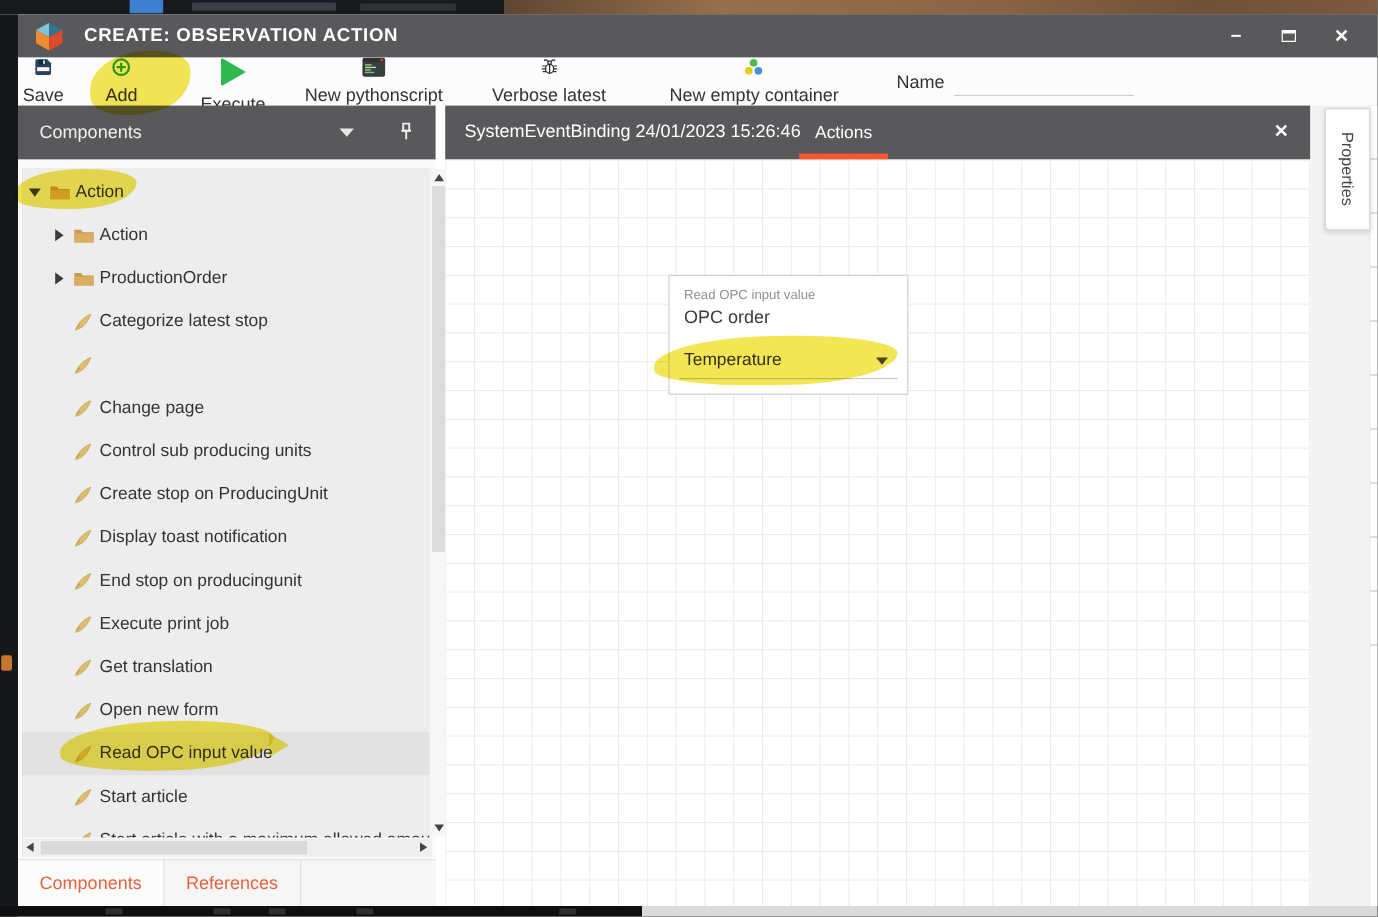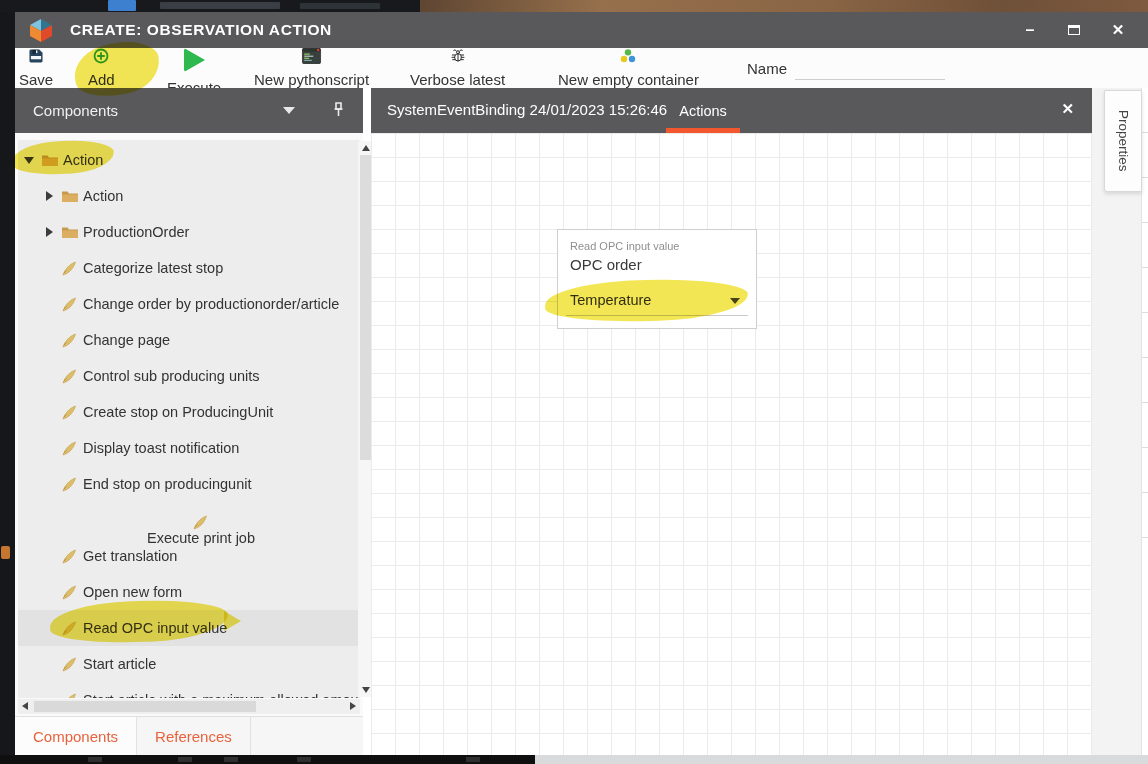--- a/index.html
+++ b/index.html
@@ -267,21 +267,20 @@
           <span class="tree-label">Categorize latest stop</span>
         </div>
         <div class="tree-row" style="padding-left: 22px;">
           <span class="tree-arrow"></span>
           <span class="tree-icon">
             <svg width="16" height="15" viewBox="0 0 16 15">
               <path d="M14.5 1 C10 2.5 5 6.5 2.5 12.5 L2 14 L3.5 13.5 C9 11.5 12.5 7 14.5 1 Z" fill="#dcbd6a" stroke="#c2a04e" stroke-width="0.6"></path>
               <path d="M2.5 12.5 L5.5 9.5" stroke="#b08c3e" stroke-width="0.8" fill="none"></path>
             </svg>
           </span>
-          <span class="tree-label">Change order by productionorder/article</span>
         </div>
         <div class="tree-row" style="padding-left: 22px;">
           <span class="tree-arrow"></span>
           <span class="tree-icon">
             <svg width="16" height="15" viewBox="0 0 16 15">
               <path d="M14.5 1 C10 2.5 5 6.5 2.5 12.5 L2 14 L3.5 13.5 C9 11.5 12.5 7 14.5 1 Z" fill="#dcbd6a" stroke="#c2a04e" stroke-width="0.6"></path>
               <path d="M2.5 12.5 L5.5 9.5" stroke="#b08c3e" stroke-width="0.8" fill="none"></path>
             </svg>
           </span>
           <span class="tree-label">Change page</span>
@@ -319,21 +318,21 @@
         <div class="tree-row" style="padding-left: 22px;">
           <span class="tree-arrow"></span>
           <span class="tree-icon">
             <svg width="16" height="15" viewBox="0 0 16 15">
               <path d="M14.5 1 C10 2.5 5 6.5 2.5 12.5 L2 14 L3.5 13.5 C9 11.5 12.5 7 14.5 1 Z" fill="#dcbd6a" stroke="#c2a04e" stroke-width="0.6"></path>
               <path d="M2.5 12.5 L5.5 9.5" stroke="#b08c3e" stroke-width="0.8" fill="none"></path>
             </svg>
           </span>
           <span class="tree-label">End stop on producingunit</span>
         </div>
-        <div class="tree-row" style="padding-left: 22px; flex-direction: column;">
+        <div class="tree-row" style="padding-left: 22px;">
           <span class="tree-arrow"></span>
           <span class="tree-icon">
             <svg width="16" height="15" viewBox="0 0 16 15">
               <path d="M14.5 1 C10 2.5 5 6.5 2.5 12.5 L2 14 L3.5 13.5 C9 11.5 12.5 7 14.5 1 Z" fill="#dcbd6a" stroke="#c2a04e" stroke-width="0.6"></path>
               <path d="M2.5 12.5 L5.5 9.5" stroke="#b08c3e" stroke-width="0.8" fill="none"></path>
             </svg>
           </span>
           <span class="tree-label">Execute print job</span>
         </div>
         <div class="tree-row" style="padding-left: 22px;">

